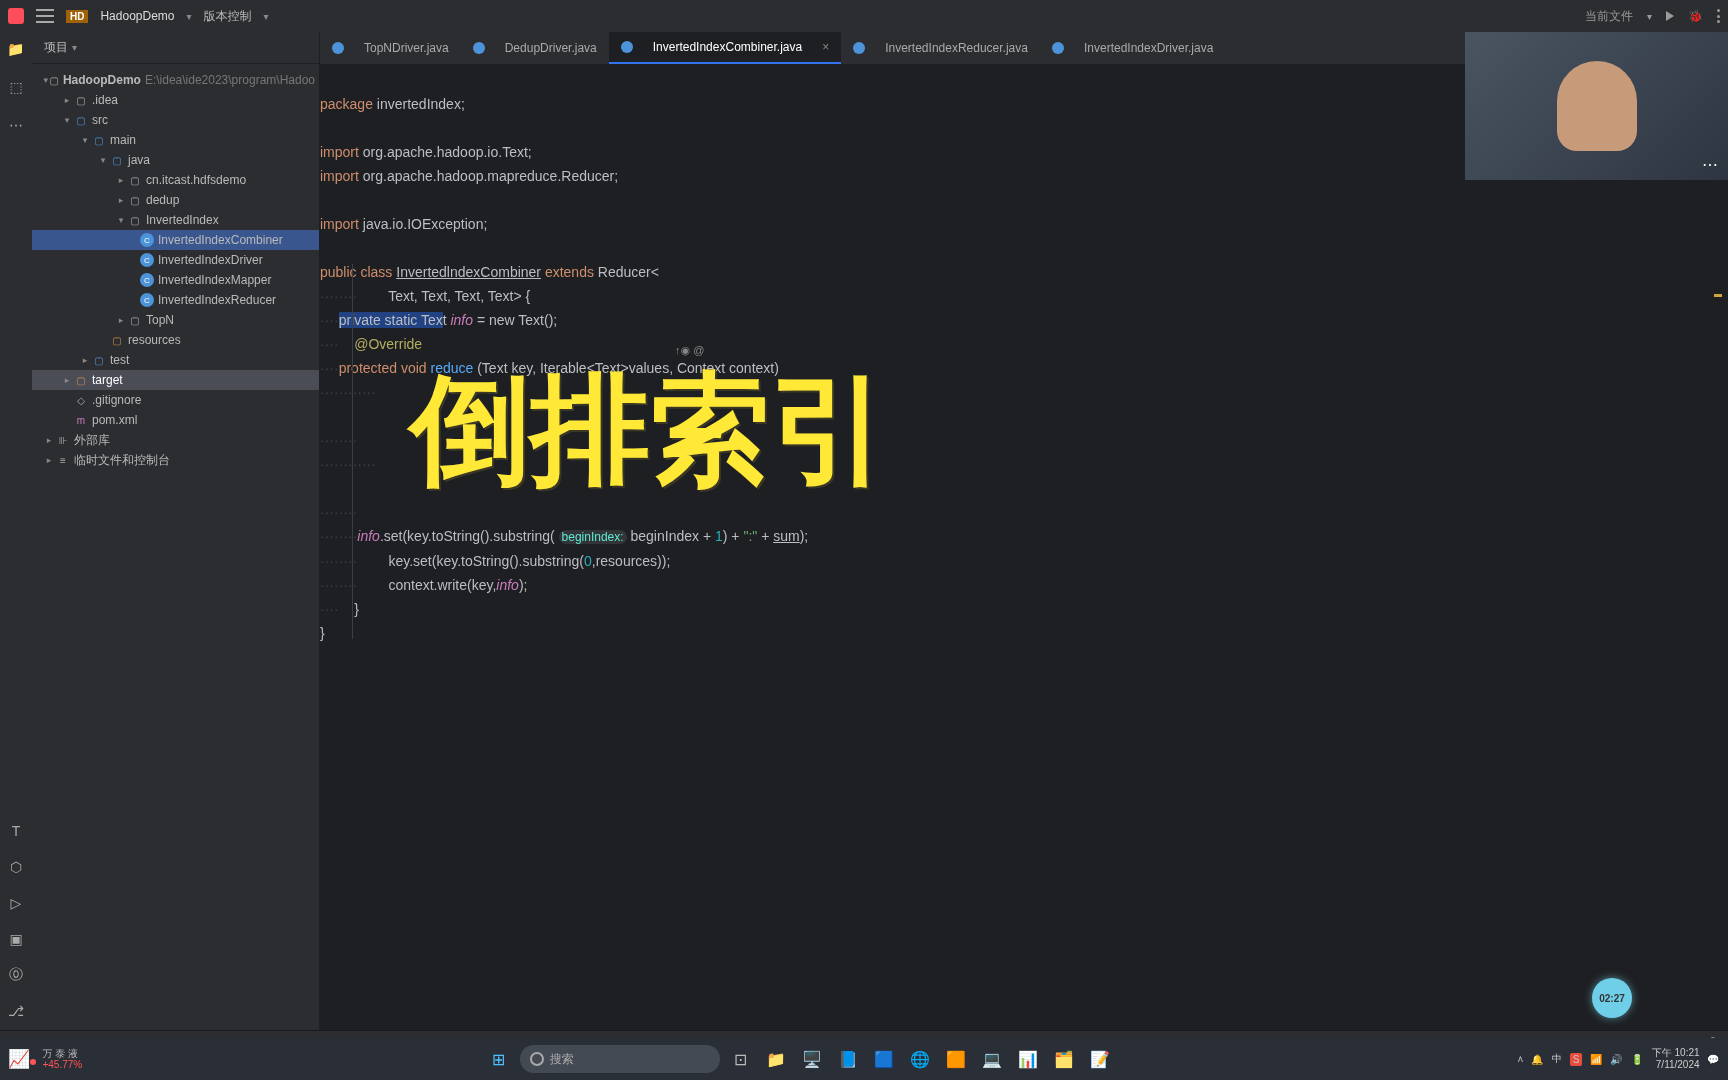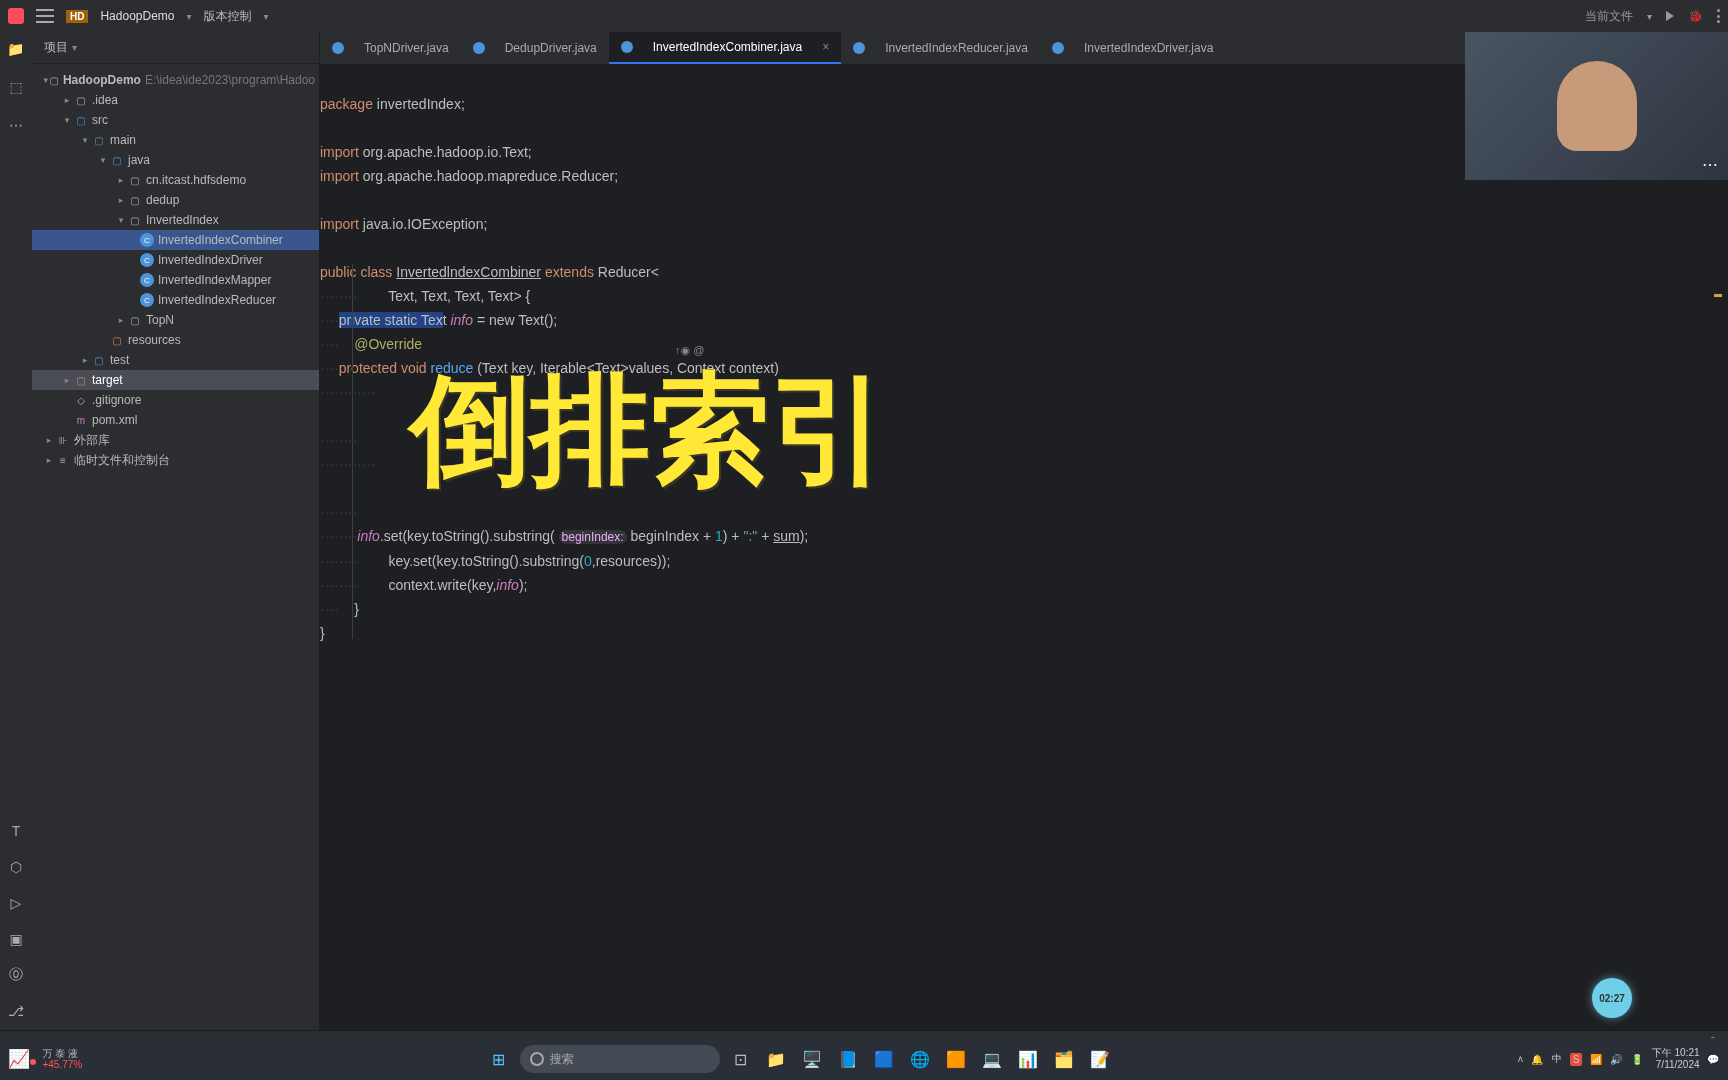--- a/index.html
+++ b/index.html
@@ -51,21 +51,21 @@
 .kw{color:#cf8e6d;}
 .str{color:#6aab73;}
 .ann{color:#b3ae60;}
 .cls{color:#bcbec4;}
 .mtd{color:#56a8f5;}
 .fld{color:#c77dbb;font-style:italic;}
 .num{color:#2aacb8;}
 .hl{color:#bcbec4;background:#214283;}
 .under{text-decoration:underline;}
 .wsp{color:#3c3f41;}
-.hint{background:#333438;color:#f0abfc;border-radius:7px;padding:0 3px;font-size:12px;margin-top:35px;}
+.hint{background:#333438;color:#5eead4;border-radius:7px;padding:0 3px;font-size:12px;margin-top:35px;}
 .warn{position:absolute;right:6px;top:230px;width:8px;height:3px;background:#d2a53c;}
 .vline{position:absolute;left:32px;top:200px;height:375px;width:1px;background:#3c3f41;}
 
 .overlay-text{position:absolute;top:350px;left:410px;font-size:120px;font-weight:900;color:#ffe936;font-family:"Microsoft YaHei",sans-serif;z-index:5;text-shadow:2px 2px 0 #3a3824;}
 
 .webcam{position:absolute;top:32px;right:0;width:263px;height:148px;background:linear-gradient(135deg,#4a5562,#2d3540);z-index:10;display:flex;align-items:center;justify-content:center;}
 .webcam .person{width:80px;height:90px;background:#c79b7a;border-radius:40px 40px 20px 20px;position:relative;}
 .webcam .dots3{position:absolute;bottom:6px;right:8px;color:#fff;font-size:16px;letter-spacing:2px;}
 
 .breadcrumb{height:28px;background:#2b2d30;display:flex;align-items:center;padding:0 8px;font-size:11px;color:#999;gap:4px;border-top:1px solid #1a1a1e;}

